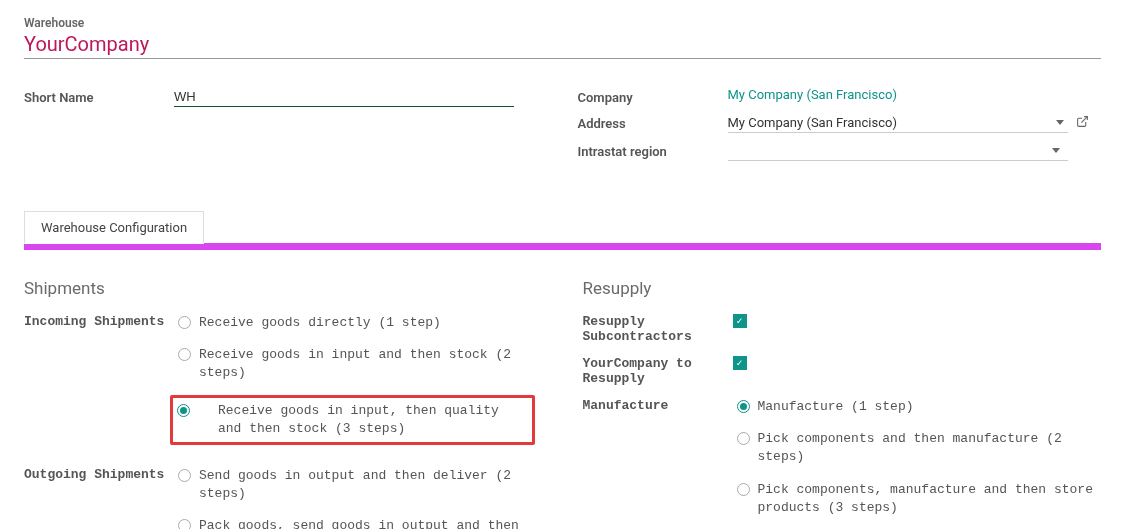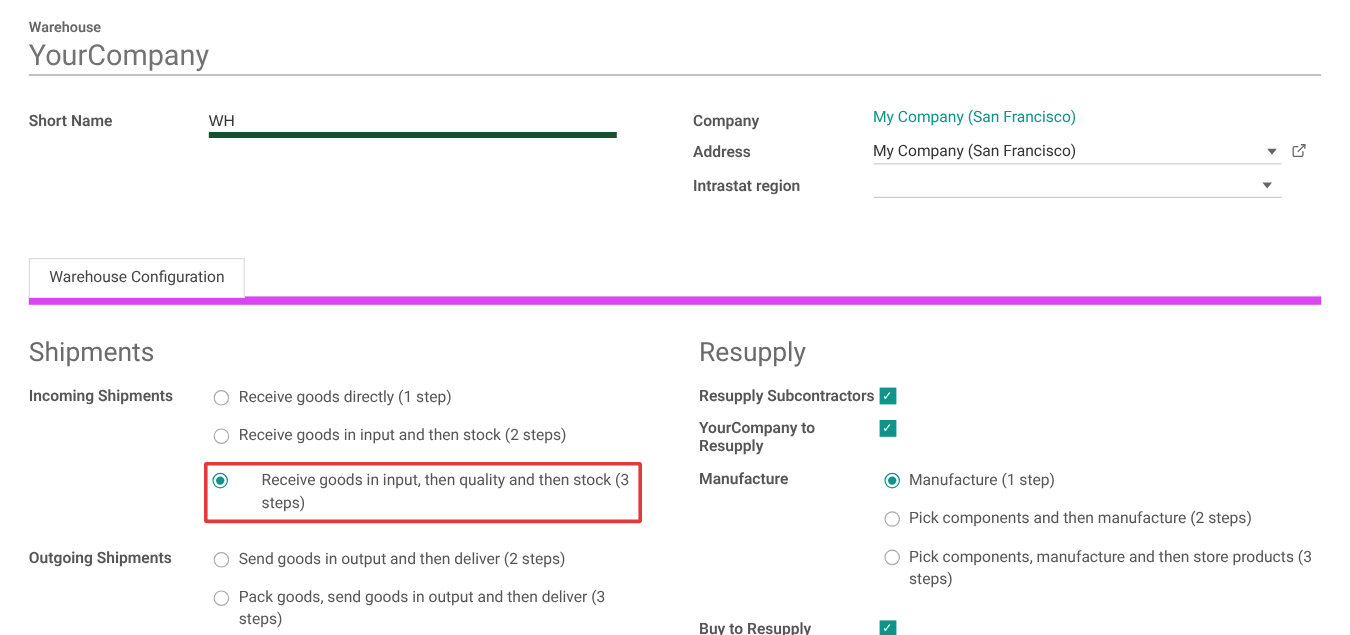--- a/index.html
+++ b/index.html
@@ -11,23 +11,23 @@
     padding: 16px 24px;
     width: 1125px;
   }
   .header-label {
     font-size: 12px;
     font-weight: 600;
     color: #666;
     margin-bottom: 2px;
   }
   .header-title {
-    font-size: 24px;
+    font-size: 20px;
     font-weight: 400;
-    color: #737373;
+    color: #be185d;
     border-bottom: 1px solid #999;
     padding-bottom: 2px;
     width: 100%;
   }
   .form-top {
     display: flex;
     margin-top: 28px;
     gap: 30px;
   }
   .col { flex: 1; }
@@ -40,21 +40,21 @@
     width: 150px;
     font-weight: 600;
     color: #555;
     font-size: 13px;
     padding-top: 3px;
     flex-shrink: 0;
   }
   .field-value { flex: 1; }
   .text-input {
     border: none;
-    border-bottom: 5px solid #14532d;
+    border-bottom: 1px solid #14532d;
     width: 100%;
     font-size: 13px;
     padding: 2px 0;
     outline: none;
     color: #333;
     max-width: 340px;
     background: transparent;
   }
   .link-text { color: #0e9488; font-size: 13px; }
   .select-line {
@@ -101,29 +101,30 @@
     margin-bottom: -1px;
     cursor: pointer;
   }
   .sections {
     display: flex;
     gap: 40px;
     margin-top: 28px;
   }
   .section-col { flex: 1; }
   .section-title {
-    font-size: 22px;
+    font-size: 17px;
     color: #6b6b6b;
     font-weight: 400;
     margin-bottom: 14px;
   }
   .opt-row {
     display: flex;
     margin-bottom: 10px;
     align-items: flex-start;
+    font-family: Liberation Mono, monospace;
   }
   .opt-label {
     width: 150px;
     font-weight: 600;
     color: #555;
     font-size: 13px;
     padding-top: 2px;
     flex-shrink: 0;
   }
   .opt-options { flex: 1; }

